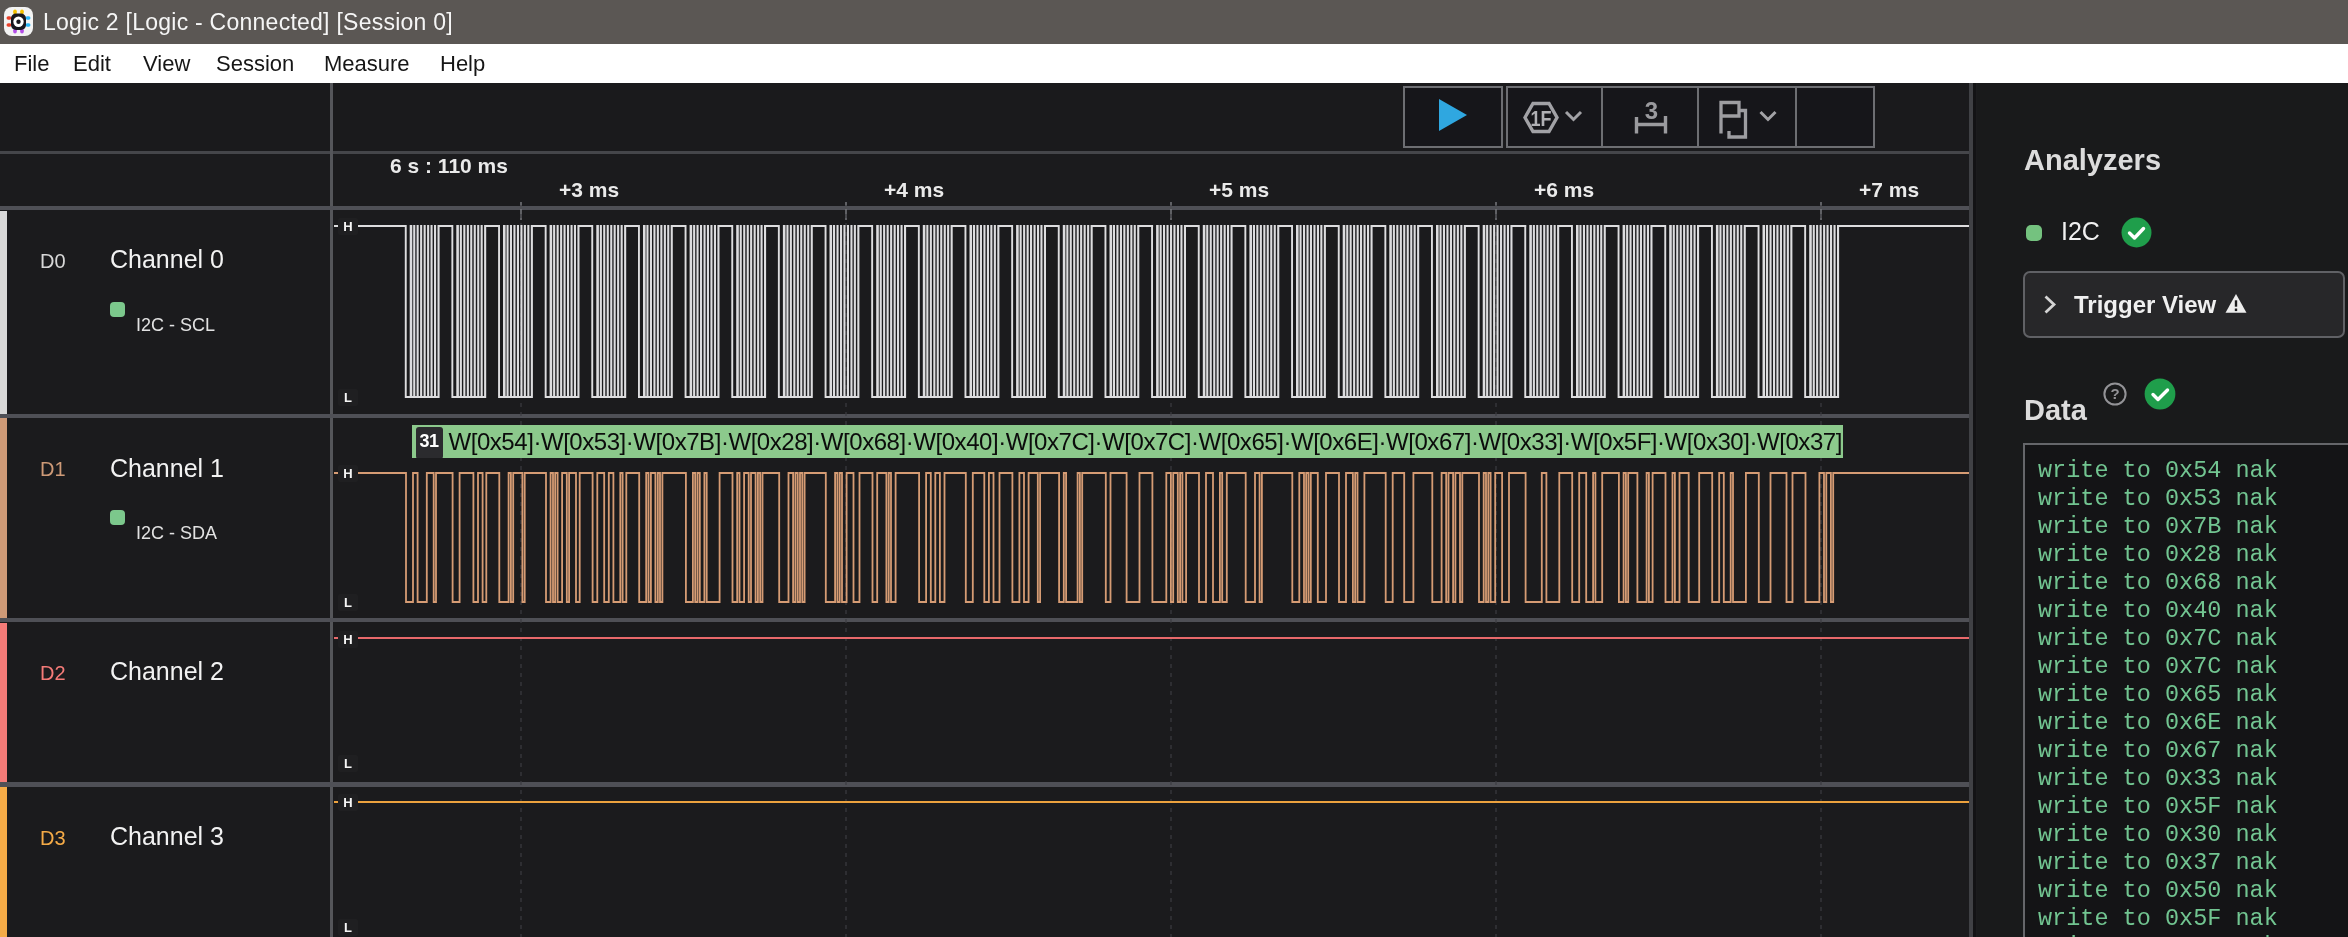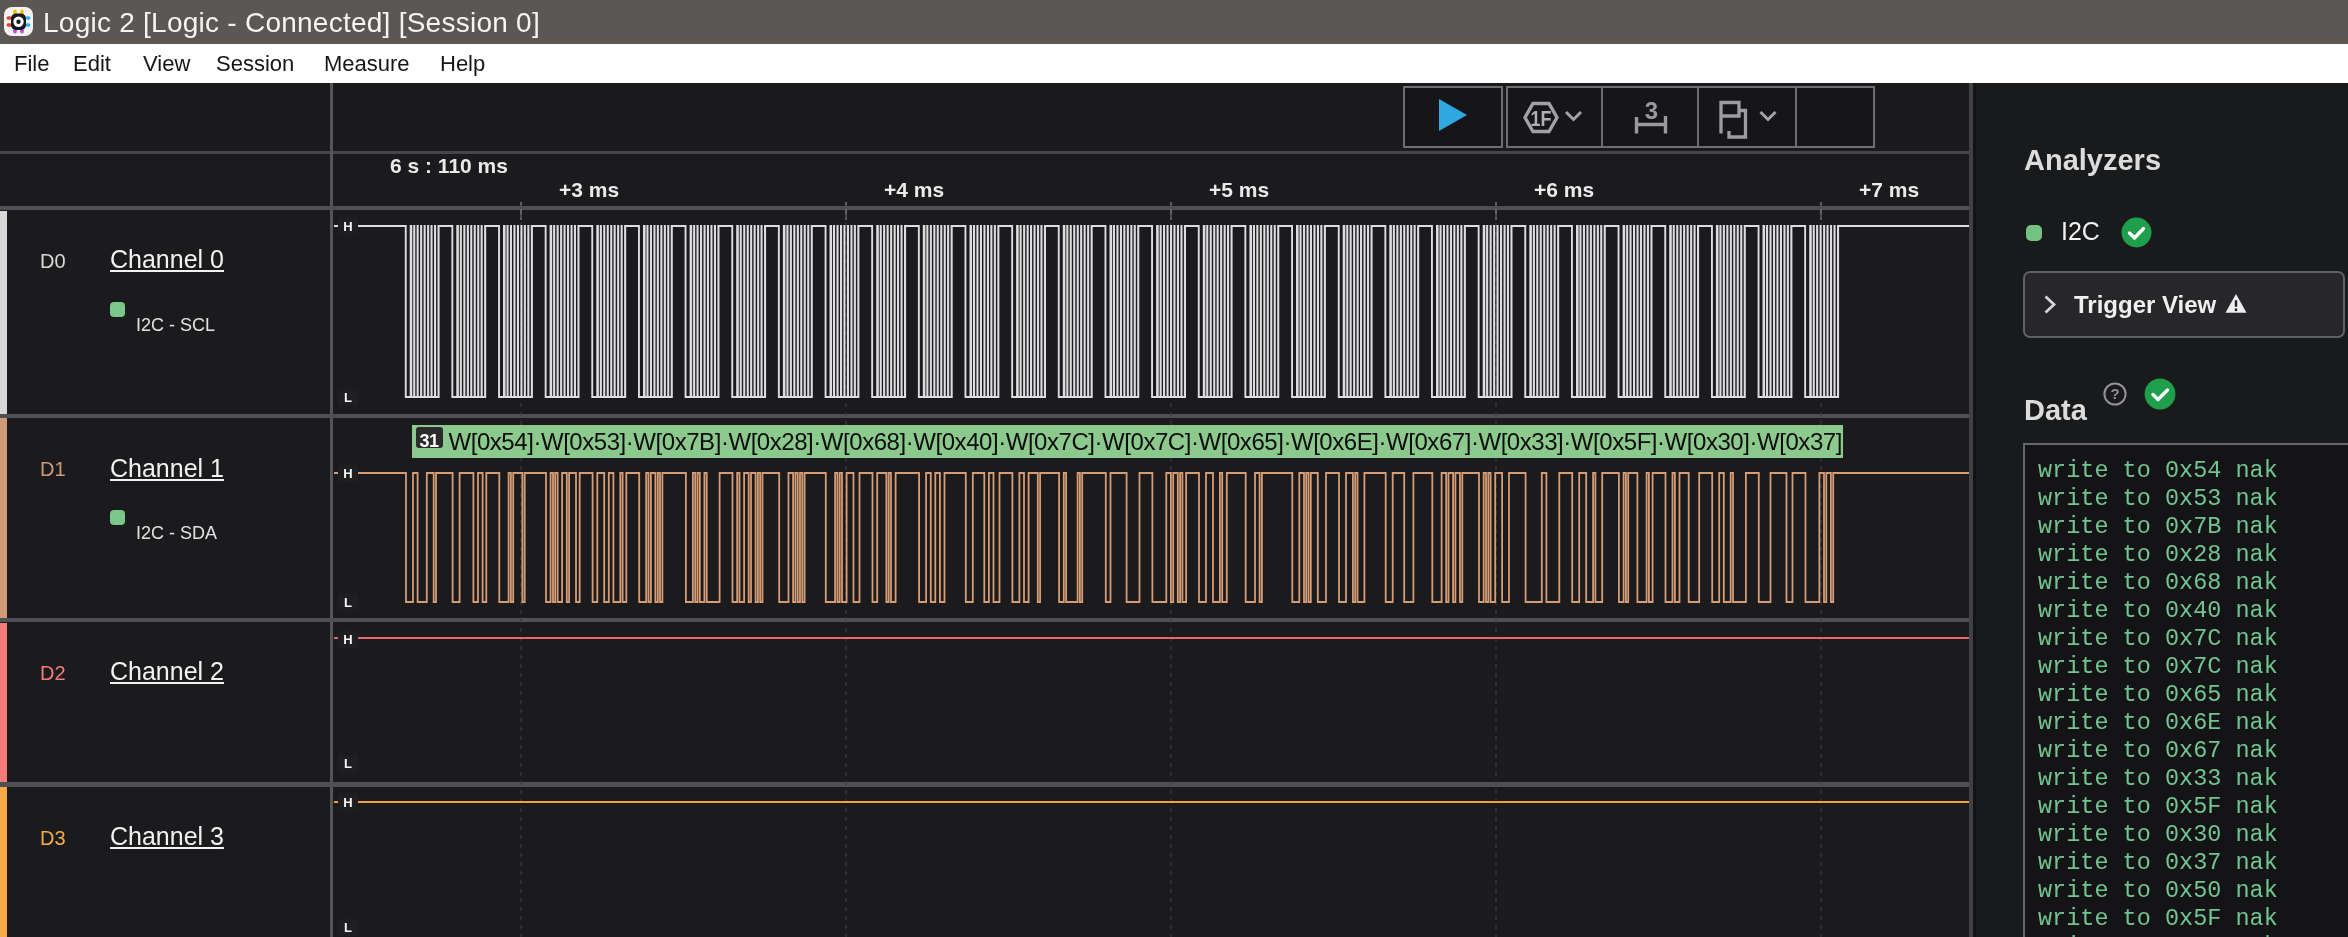--- a/index.html
+++ b/index.html
@@ -1,39 +1,39 @@
 <!DOCTYPE html>
 <html><head><meta charset="utf-8">
 <style>
 *{margin:0;padding:0;box-sizing:border-box;}
 html,body{width:2348px;height:937px;overflow:hidden;background:#1a1a1b;font-family:"Liberation Sans",sans-serif;}
 .abs{position:absolute;}
 #titlebar{left:0;top:0;width:2348px;height:44px;background:#5b5754;}
-#title-text{left:43px;top:0;height:44px;line-height:45px;color:#f5f5f5;font-size:28px;letter-spacing:0.25px;}
+#title-text{left:43px;top:0;height:44px;line-height:45px;color:#f5f5f5;font-size:23px;letter-spacing:0.25px;}
 #menubar{left:0;top:44px;width:2348px;height:39px;background:#ffffff;}
 .mi{top:44px;height:25px;line-height:40px;color:#161616;font-size:22px;}
 #main{left:0;top:83px;width:2348px;height:854px;background:#1b1b1d;}
 #toolstrip{left:0;top:84px;width:1971px;height:67px;background:#1a1a1c;}
 #toolstrip-border{left:0;top:151px;width:1971px;height:3px;background:#45464a;}
 #timeline{left:0;top:151px;width:1971px;height:53px;background:#1b1b1d;}
 .sep{background:#4f5056;width:1971px;height:4px;left:0;}
 #vdiv{left:329.5px;top:83px;width:3px;height:854px;background:#55565a;}
 #rdiv1{left:1969px;top:83px;width:4px;height:854px;background:#404145;}
 #rdiv2{left:1973px;top:83px;width:3px;height:854px;background:#131315;}
 #rpanel{left:1977px;top:83px;width:371px;height:854px;background:#191a1b;}
 .strip{left:0;width:7px;}
 .dlabel{left:40px;font-size:20px;}
-.chname{left:110px;font-size:25px;color:#f2f2f2;text-decoration:underline;}
+.chname{left:110px;font-size:25px;color:#f2f2f2;}
 .asq{left:109.5px;width:15px;height:15px;border-radius:4px;background:#7cc88c;}
 .atext{left:136px;font-size:18px;color:#e2e2e2;margin-top:16px;}
 .hl{width:20px;height:17px;background:#1f1f21;color:#f5f5f5;font-size:13px;font-weight:700;text-align:center;line-height:17px;border-radius:2px;}
 .cell{top:86px;height:62px;background:#16161a;border:2px solid #6d6e72;}
 .tlabel{font-size:21px;font-weight:700;color:#eaeaea;margin-left:44px;}
 #bubble{left:411.5px;top:424.5px;width:1431px;height:33.5px;background:#8cc98c;overflow:hidden;white-space:nowrap;}
-#bubble .pill{position:absolute;left:4px;top:2px;width:27px;height:21px;background:#2b2b2e;border-radius:3px;color:#fff;font-size:18px;font-weight:700;letter-spacing:-0.5px;text-align:center;line-height:29.5px;}
+#bubble .pill{position:absolute;left:4px;top:2px;width:27px;height:32px;background:#2b2b2e;border-radius:3px;color:#fff;font-size:18px;font-weight:700;letter-spacing:-0.5px;text-align:center;line-height:29.5px;}
 #bubble .btext{position:absolute;left:37px;top:0;height:33.5px;line-height:34.5px;font-size:24px;letter-spacing:-0.45px;color:#0c0c0c;}
 #databox{left:2023px;top:443px;width:345px;height:500px;background:#141416;border:2px solid #65666a;}
 #datatext{left:2038px;top:457px;width:312px;font-family:"Liberation Mono",monospace;font-size:23.5px;line-height:28px;color:#72c591;}
 #trigbtn{left:2023px;top:271px;width:322px;height:67px;border:2px solid #606165;border-radius:7px;background:#272729;}
 h1{font-size:29px;font-weight:700;color:#dcdcdc;margin-top:17px;}
 </style></head>
 <body>
 <div class="abs" id="titlebar"></div>
 <svg class="abs" style="left:4px;top:7px" width="29" height="29" viewBox="0 0 29 29">
  <rect x="0" y="0" width="29" height="29" rx="8" fill="#f3f3f3"></rect>

